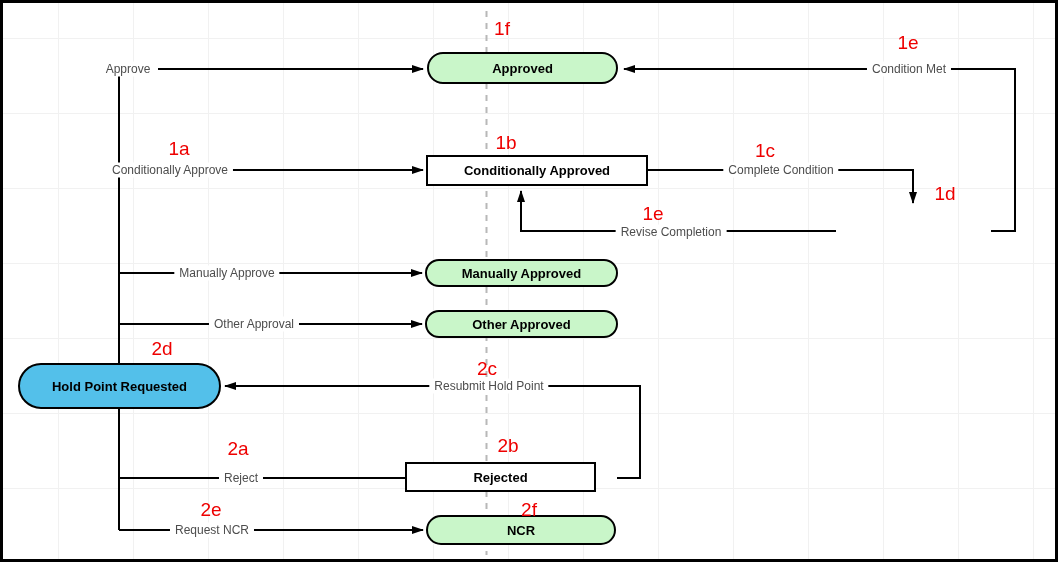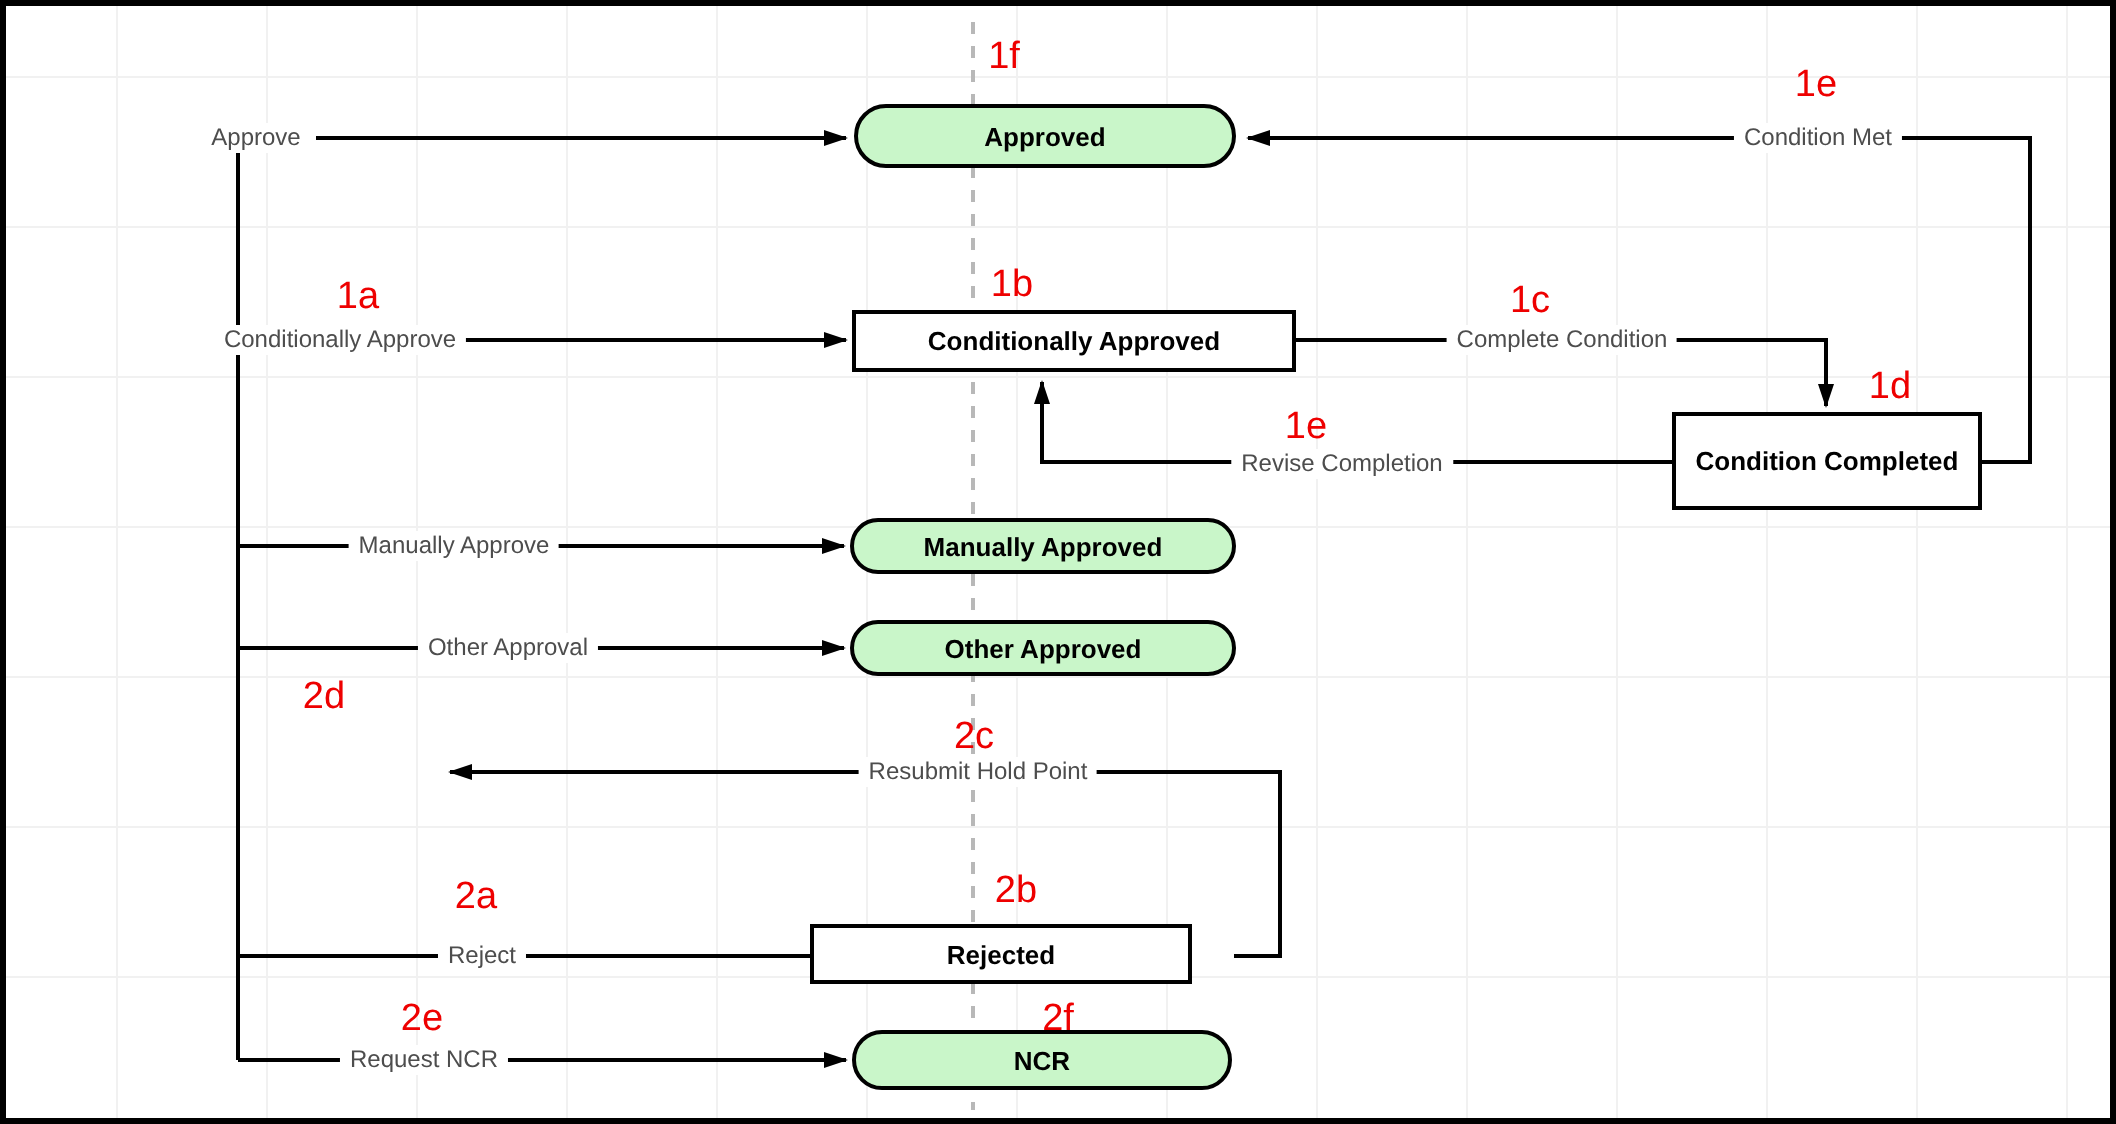--- a/index.html
+++ b/index.html
@@ -55,32 +55,32 @@
   </svg>
 
   <div class="node stadium" style="left: 424px; top: 49px; width: 191px; height: 32px; background: rgb(201, 246, 201);">
     <span>Approved</span>
   </div>
 
   <div class="node" style="left: 423px; top: 152px; width: 222px; height: 31px; background: rgb(255, 255, 255);">
     <span>Conditionally Approved</span>
   </div>
 
-  <div class="node" style="left: 833px; top: 203px; width: 155px; height: 49px; background: rgb(255, 255, 255);">
-    <span>Condition Completed</span>
-  </div>
 
   <div class="node stadium" style="left: 422px; top: 307px; width: 193px; height: 28px; background: rgb(201, 246, 201);">
     <span>Other Approved</span>
   </div>
 
   <div class="node stadium" style="left: 422px; top: 256px; width: 193px; height: 28px; background: rgb(201, 246, 201);">
     <span>Manually Approved</span>
   </div>
 
+  <div class="node stadium" style="left: 15px; top: 360px; width: 203px; height: 46px; background: rgb(83, 192, 234);">
+    <span>Hold Point Requested</span>
+  </div>
 
   <div class="node" style="left: 402px; top: 459px; width: 191px; height: 30px; background: rgb(255, 255, 255);">
     <span>Rejected</span>
   </div>
 
   <div class="node stadium" style="left: 423px; top: 512px; width: 190px; height: 30px; background: rgb(201, 246, 201);">
     <span>NCR</span>
   </div>
 
   <div class="edge-label" style="left:125px;top:66px;">Approve</div>

